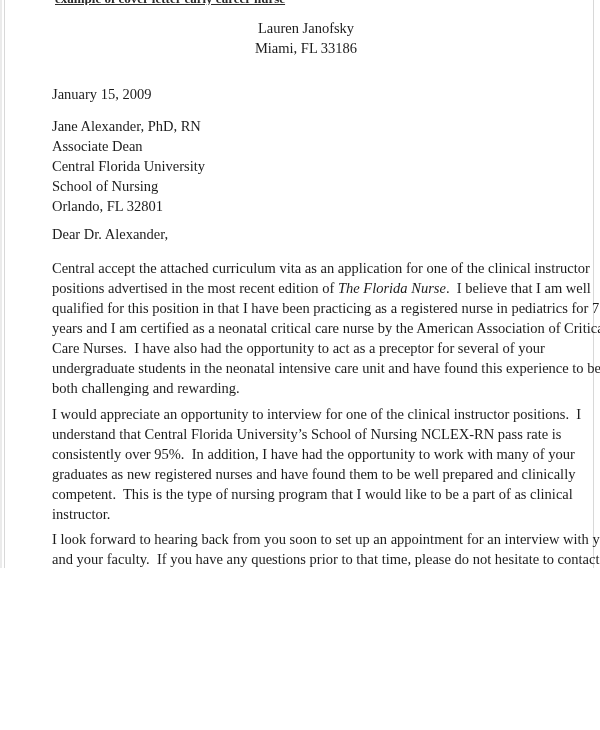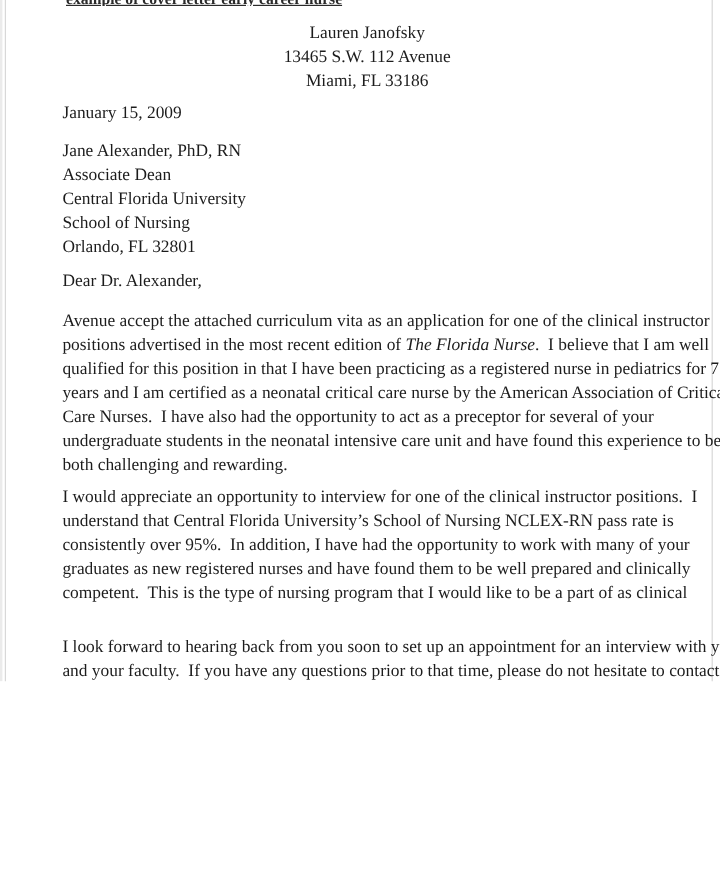--- a/index.html
+++ b/index.html
@@ -67,56 +67,56 @@
   <div class="edge-strip"></div>
 
   <div class="page-frame"></div>
 
   <div class="caption-clip">
     <span>example of cover letter early career nurse</span>
   </div>
 
   <div class="block center sender-block">
       <div class="line">Lauren Janofsky</div>
-      <div class="line">13465 S.W. 112 Avenue</div>
       <div class="line">Miami, FL 33186</div>
     </div>
 
   <div class="block date-line">
     <div class="line">January 15, 2009</div>
   </div>
 
   <div class="block recipient-block">
       <div class="line">Jane Alexander, PhD, RN</div>
       <div class="line">Associate Dean</div>
       <div class="line">Central Florida University</div>
       <div class="line">School of Nursing</div>
       <div class="line">Orlando, FL 32801</div>
     </div>
 
   <div class="block salutation-line">
     <div class="line">Dear Dr. Alexander,</div>
   </div>
 
   <div class="block para-1">
-      <div class="line">Avenue accept the attached curriculum vita as an application for one of the clinical instructor</div>
+      <div class="line">Central accept the attached curriculum vita as an application for one of the clinical instructor</div>
       <div class="line"><span>positions advertised in the most recent edition of </span><span class="it">The Florida Nurse</span><span>.  I believe that I am well</span></div>
       <div class="line">qualified for this position in that I have been practicing as a registered nurse in pediatrics for 7</div>
       <div class="line">years and I am certified as a neonatal critical care nurse by the American Association of Critical</div>
       <div class="line">Care Nurses.  I have also had the opportunity to act as a preceptor for several of your</div>
       <div class="line">undergraduate students in the neonatal intensive care unit and have found this experience to be</div>
       <div class="line">both challenging and rewarding.</div>
     </div>
 
   <div class="block para-2">
       <div class="line">I would appreciate an opportunity to interview for one of the clinical instructor positions.  I</div>
       <div class="line">understand that Central Florida University’s School of Nursing NCLEX-RN pass rate is</div>
       <div class="line">consistently over 95%.  In addition, I have had the opportunity to work with many of your</div>
       <div class="line">graduates as new registered nurses and have found them to be well prepared and clinically</div>
       <div class="line">competent.  This is the type of nursing program that I would like to be a part of as clinical</div>
+      <div class="line">instructor.</div>
     </div>
 
   <div class="block para-3">
       <div class="line">I look forward to hearing back from you soon to set up an appointment for an interview with you</div>
       <div class="line">and your faculty.  If you have any questions prior to that time, please do not hesitate to contact</div>
     </div>
 
   <div class="block closing-line">
     <div class="line">Sincerely,</div>
   </div>

